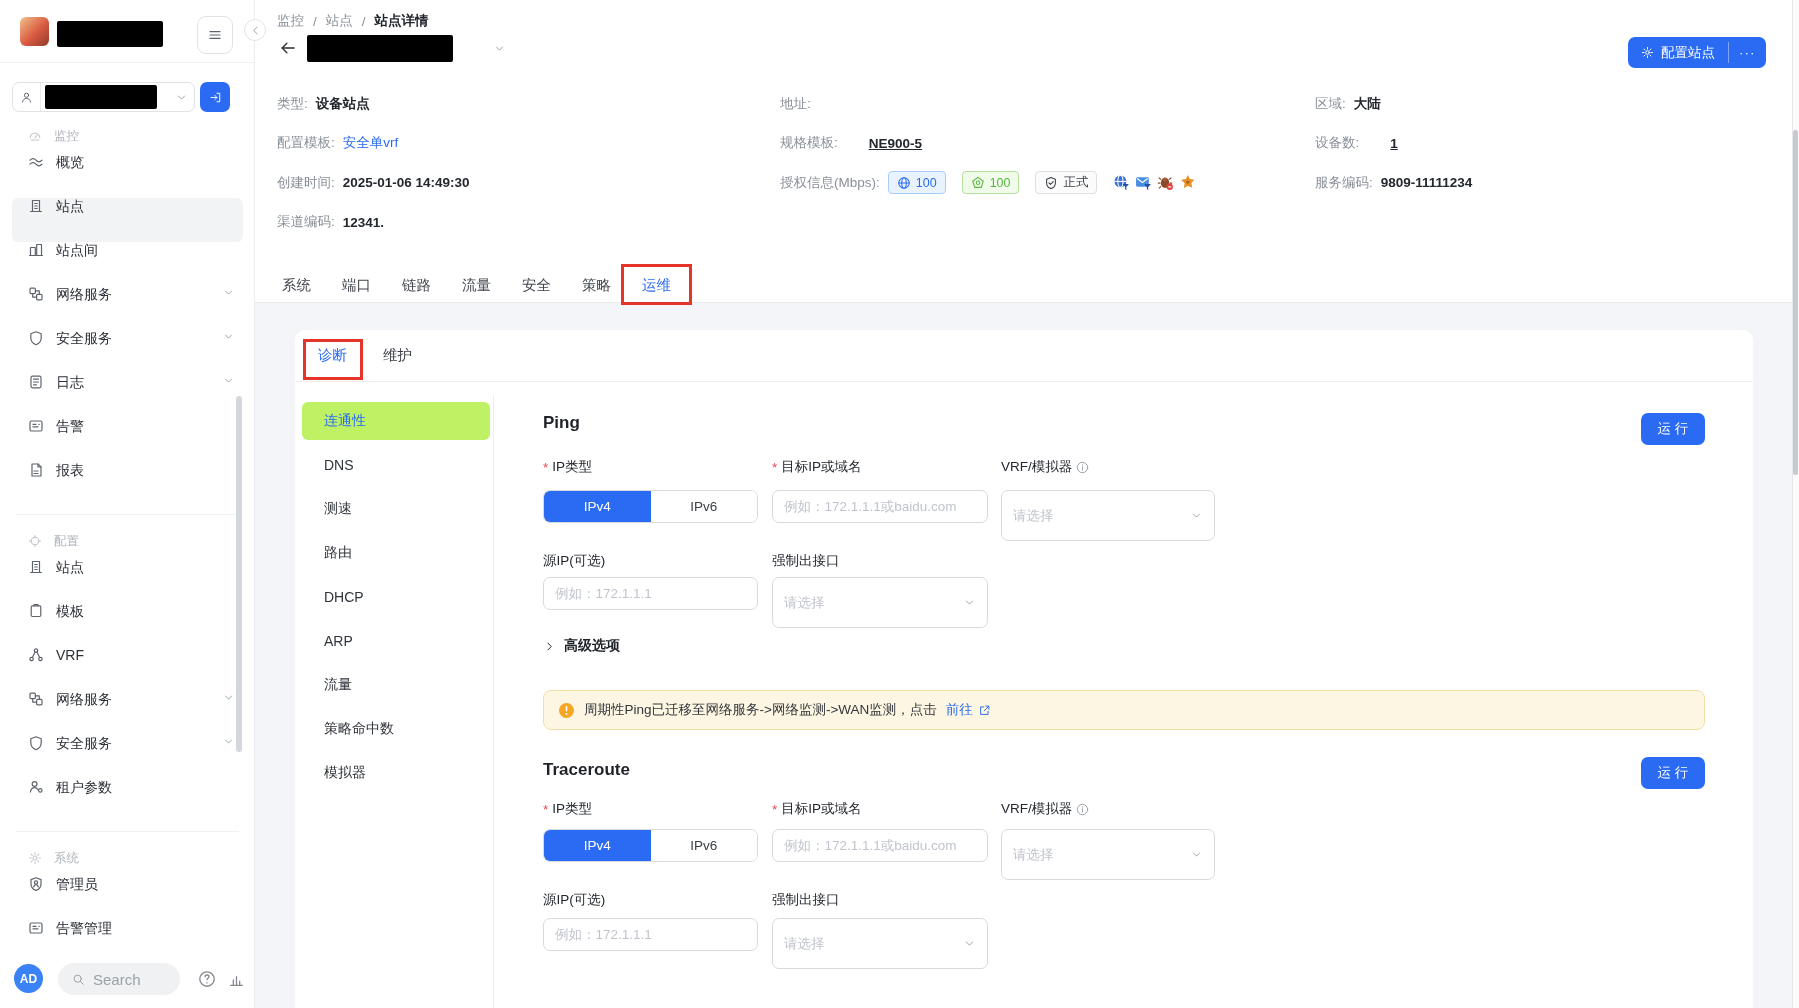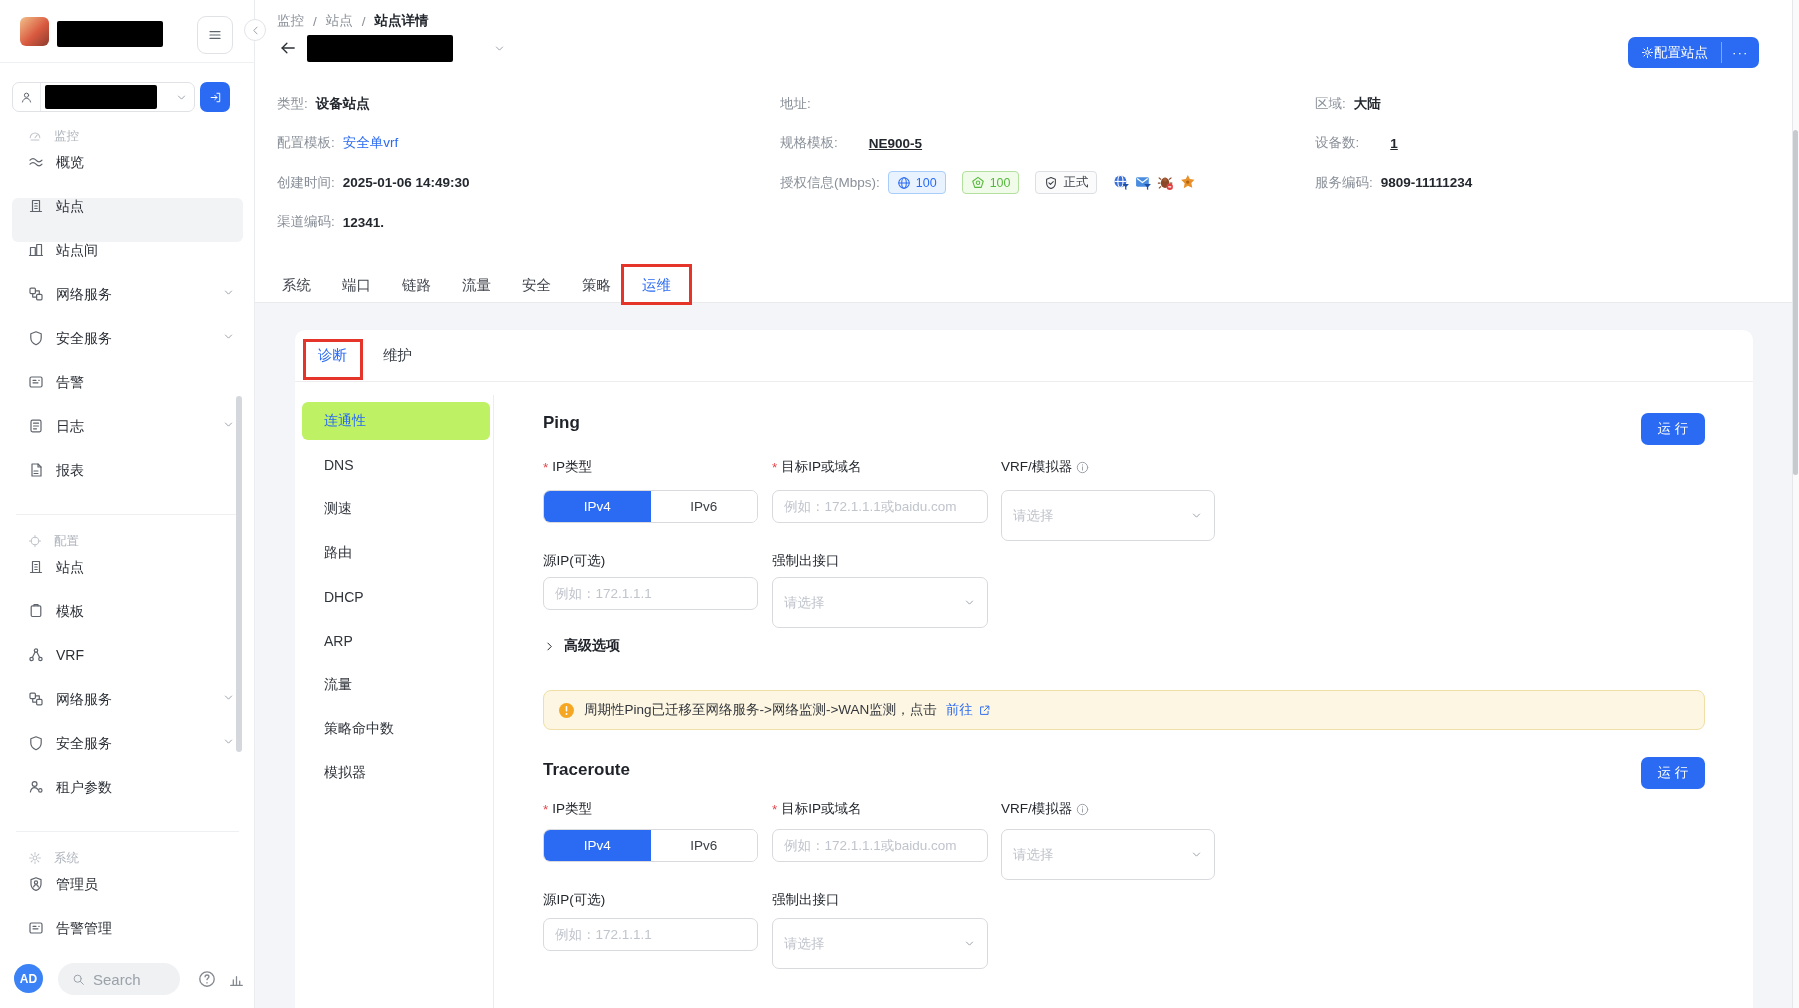--- a/index.html
+++ b/index.html
@@ -48,21 +48,21 @@
   .info-row .lab { color:#8a9099; }
   .info-row .val { color:#23272e; font-weight:bold; }
   .info-row .val.link { color:#2B6BF3; font-weight:normal; }
   .info-row .val.ul { text-decoration:underline;margin-left:23px; }
   .badge { display:inline-flex; align-items:center; gap:5px; height:23px; padding:0 8px; border-radius:4px; font-size:12.5px; margin-right:8px; }
   .badge.blue { background:#e9f3ff; border:1px solid #a9cdfa; color:#2B6BF3; }
   .badge.green { background:#f0fbe9; border:1px solid #b3e09e; color:#57b83f; }
   .badge.gray { background:#fbfbfc; border:1px solid #dcdfe3; color:#3b4047; }
   .feat-icons { display:inline-flex; align-items:center; gap:5px; }
   .cfg-btn { position:absolute; left:1628px; top:37px; height:31px; background:#2B6BF3; border-radius:7px; display:flex; align-items:stretch; color:#fff; font-size:13.5px; overflow:hidden; }
-  .cfg-main { display:flex; align-items:center; padding:0 13px; cursor:pointer; }
+  .cfg-main { display:flex; align-items:center; gap:7px; padding:0 13px; cursor:pointer; }
   .cfg-sep { width:1px; background:rgba(255,255,255,.4); margin:5px 0; }
   .cfg-more { display:flex; align-items:center; padding:0 10px; cursor:pointer; letter-spacing:1px; }
   .tabs { position:absolute; left:282px; top:267px; height:36px; display:flex; align-items:center; gap:31px; font-size:14.5px; color:#42474f; }
   .tabs .tab { cursor:pointer; white-space:nowrap; }
   .tabs .tab.active { color:#2B6BF3; }
 
   
   .card { position:absolute; left:295px; top:330px; width:1458px; height:678px; background:#fff; border-radius:10px 10px 0 0; }
   .subtab { position:absolute; top:346px; font-size:14.5px; color:#3b4047; cursor:pointer; }
   .subtab.active { color:#2B6BF3; }
@@ -301,32 +301,32 @@
         <svg class="ic">
             <use href="#i-shield"></use>
           </svg>
         <span class="lbl">安全服务</span>
         <svg class="ic sm gray chev">
             <use href="#i-chev-down"></use>
           </svg>
       </div>
       <div class="mi">
         <svg class="ic">
-            <use href="#i-alarm"></use>
-          </svg>
-        <span class="lbl">告警</span>
-      </div>
-      <div class="mi">
-        <svg class="ic">
             <use href="#i-log"></use>
           </svg>
         <span class="lbl">日志</span>
         <svg class="ic sm gray chev">
             <use href="#i-chev-down"></use>
           </svg>
+      </div>
+      <div class="mi">
+        <svg class="ic">
+            <use href="#i-alarm"></use>
+          </svg>
+        <span class="lbl">告警</span>
       </div>
       <div class="mi">
         <svg class="ic">
             <use href="#i-report"></use>
           </svg>
         <span class="lbl">报表</span>
       </div>
 
       <div class="sb-div"></div>
 

